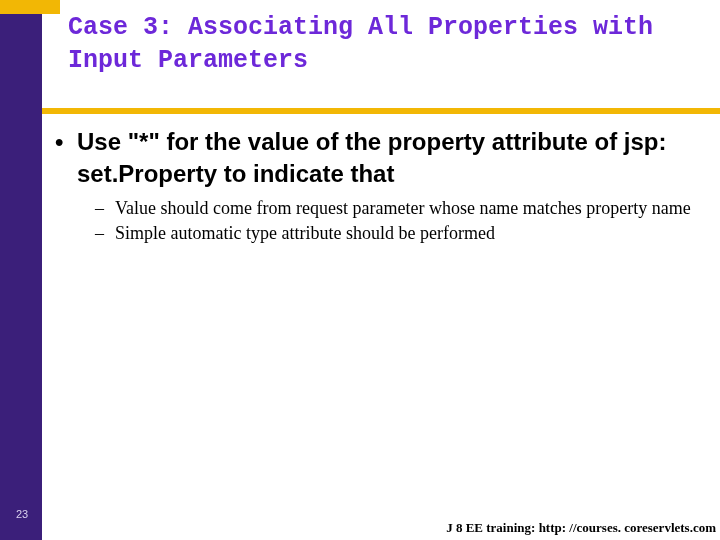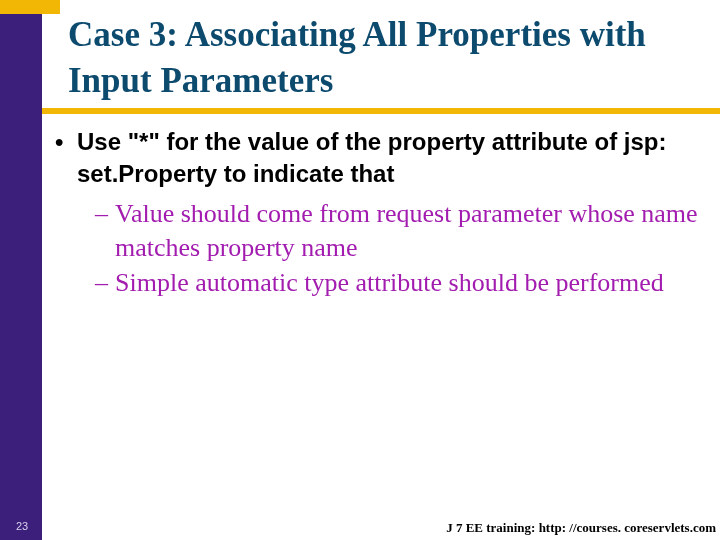--- a/index.html
+++ b/index.html
@@ -25,59 +25,59 @@
     position: absolute;
     left: 42px; top: 108px;
     width: 678px; height: 6px;
     background: #f2b705;
   }
   .title {
     position: absolute;
     left: 68px; top: 12px;
     width: 640px;
     font-weight: bold;
-    font-size: 35px;
+    font-size: 25px;
     line-height: 1.3;
-    color: #0c4a6e;
-    font-family: Liberation Serif, serif;
+    color: #6d28d9;
+    font-family: Liberation Mono, monospace;
   }
   .content {
     position: absolute;
     left: 55px; top: 126px;
     width: 660px;
   }
   .lvl1 {
     font-weight: bold;
     font-size: 24px;
     line-height: 1.35;
     color: #000;
     font-family: Arial, Helvetica, sans-serif;
     padding-left: 22px;
     text-indent: -22px;
     margin-bottom: 6px;
   }
   .lvl1 .bullet { display: inline-block; width: 22px; text-indent: 0; }
   .lvl2 {
     font-family: "Times New Roman", Times, serif;
-    font-size: 26px;
+    font-size: 18px;
     line-height: 1.3;
-    color: #a21caf;
+    color: #000000;
     padding-left: 60px;
     text-indent: -20px;
     margin-bottom: 2px;
   }
   .lvl2 .dash { display: inline-block; width: 20px; text-indent: 0; }
   .page-num {
     position: absolute;
     left: 0; bottom: 0;
     width: 44px;
     text-align: center;
     font-size: 11px;
     color: #d9d0ef;
-    padding-bottom: 8px;
+    padding-bottom: 20px;
     font-family: Arial, sans-serif;
   }
   .footer {
     position: absolute;
     right: 4px; bottom: 4px;
     font-size: 13px;
     font-weight: bold;
     color: #000;
     font-family: "Times New Roman", Times, serif;
   }
@@ -97,13 +97,13 @@
   </div>
   <div class="lvl2">
     <span class="dash">–&nbsp;</span><span>Value should come from request parameter whose name matches property name</span>
   </div>
   <div class="lvl2">
     <span class="dash">–&nbsp;</span><span>Simple automatic type attribute should be performed</span>
   </div>
 </div>
 
 <div class="page-num">23</div>
-<div class="footer">J 7 EE training: http: //courses. coreservlets.com</div>
+<div class="footer">J 8 EE training: http: //courses. coreservlets.com</div>
 
 </body></html>

